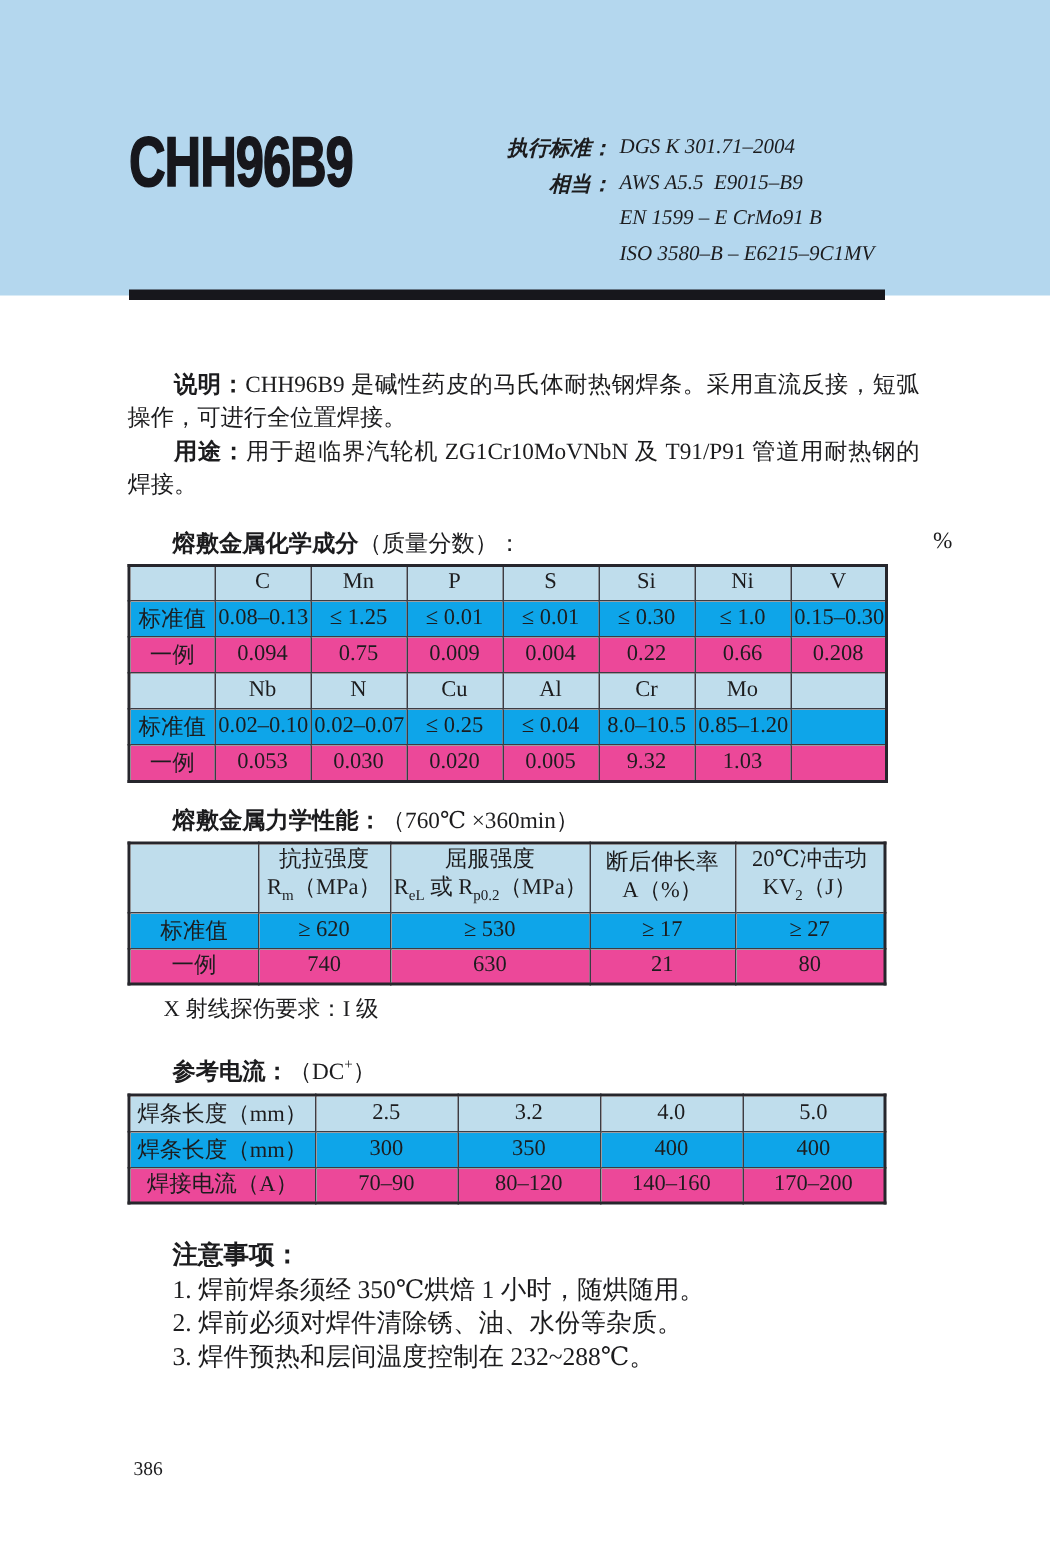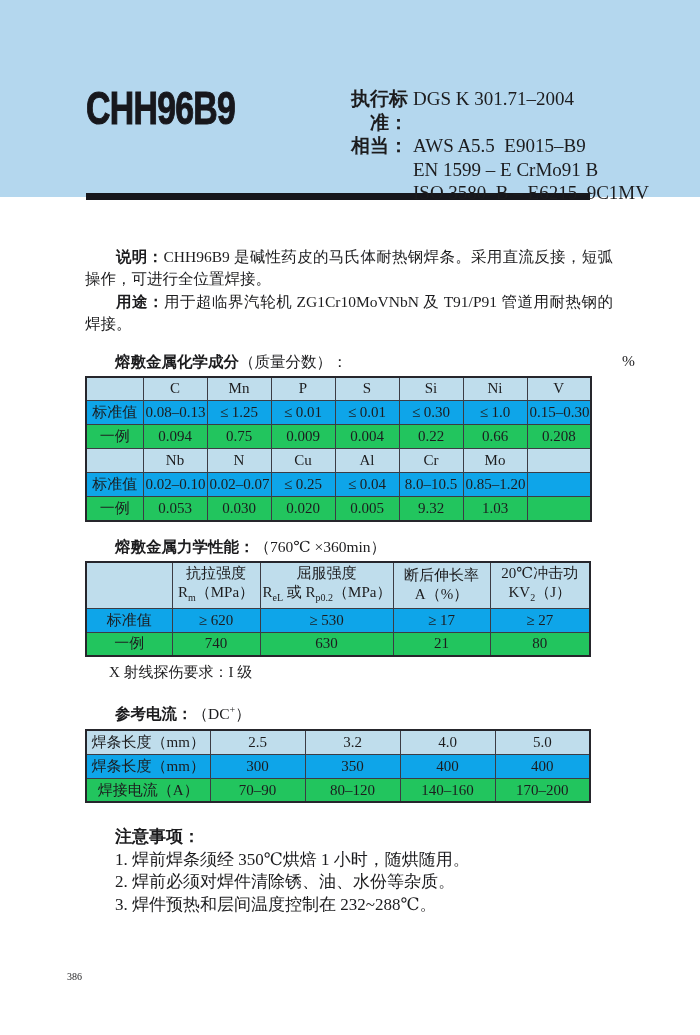--- a/index.html
+++ b/index.html
@@ -13,21 +13,21 @@
   }
   .band { position:absolute; left:0; top:0; width:700px; height:197px; background:#b4d7ee; }
   .black-bar { position:absolute; left:86px; top:193px; width:504px; height:7px; background:#17171c; }
   .brand {
     position:absolute; left:86px; top:84px;
     font-family:"Liberation Sans","DejaVu Sans",sans-serif;
     font-weight:bold; font-size:47px; line-height:1; letter-spacing:-1px;
     color:#17171c; -webkit-text-stroke:1.1px #17171c;
     transform:scaleX(.72); transform-origin:0 0; white-space:nowrap;
   }
-  .standards { position:absolute; left:316px; top:87px; font-size:19px; line-height:23.6px; }
+  .standards { position:absolute; left:316px; top:87px; font-size:14px; line-height:23.6px;font-style:italic; }
   .std-row { display:flex; }
   .std-label {
     width:92px; text-align:right;
     font-family:"Liberation Sans","DejaVu Sans",sans-serif; font-weight:bold;
   }
   .std-value { margin-left:5px; white-space:pre; }
 
   .content { position:absolute; left:85px; top:200px; width:528px; }
 
   .desc { margin-top:46px; font-size:15.5px; line-height:22.4px; text-align:justify; }
@@ -35,36 +35,36 @@
   .lead { font-family:"Liberation Sans","DejaVu Sans",sans-serif; font-weight:bold; }
 
   .sec-title { font-size:15.5px; margin-left:30px; position:relative; }
   .sec-title .bold { font-family:"Liberation Sans","DejaVu Sans",sans-serif; font-weight:bold; }
   .sec-title .unit { position:absolute; right:-22px; top:0; }
 
   table { border-collapse:collapse; table-layout:fixed; font-size:15px; border:2px solid #26262c; }
   td { border:1px solid #3c3c44; text-align:center; vertical-align:middle; padding:1px 2px; height:24px; overflow:hidden; white-space:nowrap; }
   .th { background:#bfddec; }
   .r-light { background:#0ea5e9; }
-  .r-dark { background:#22c55e; }
+  .r-dark { background:#ec4899; }
   .t-chem { width:505px; margin-top:3px; }
   .t-mech { width:504px; margin-top:3px; }
   .t-mech td.h2 { height:43px; line-height:19px; }
   .t-cur { width:504px; margin-top:4px; }
   sub { font-size:10px; }
   sup { font-size:10px; }
 
   .m-chem { margin-top:16px; }
   .m-mech { margin-top:15px; }
   .xray { margin-top:6px; margin-left:24px; font-size:15px; }
   .m-cur { margin-top:22px; }
   .notes { margin-top:23px; font-size:17px; line-height:22.6px; }
   .notes-title { font-family:"Liberation Sans","DejaVu Sans",sans-serif; font-weight:bold; margin-left:30px; }
   .notes-item { margin-left:30px; }
-  .page-num { position:absolute; left:67px; top:971px; font-size:10px; }
+  .page-num { position:absolute; left:89px; top:971px; font-size:13px; }
 </style>
 </head>
 <body>
 
 <div class="band"></div>
 <div class="black-bar"></div>
 <div class="brand">CHH96B9</div>
 
 <div class="standards">
   <div class="std-row">

